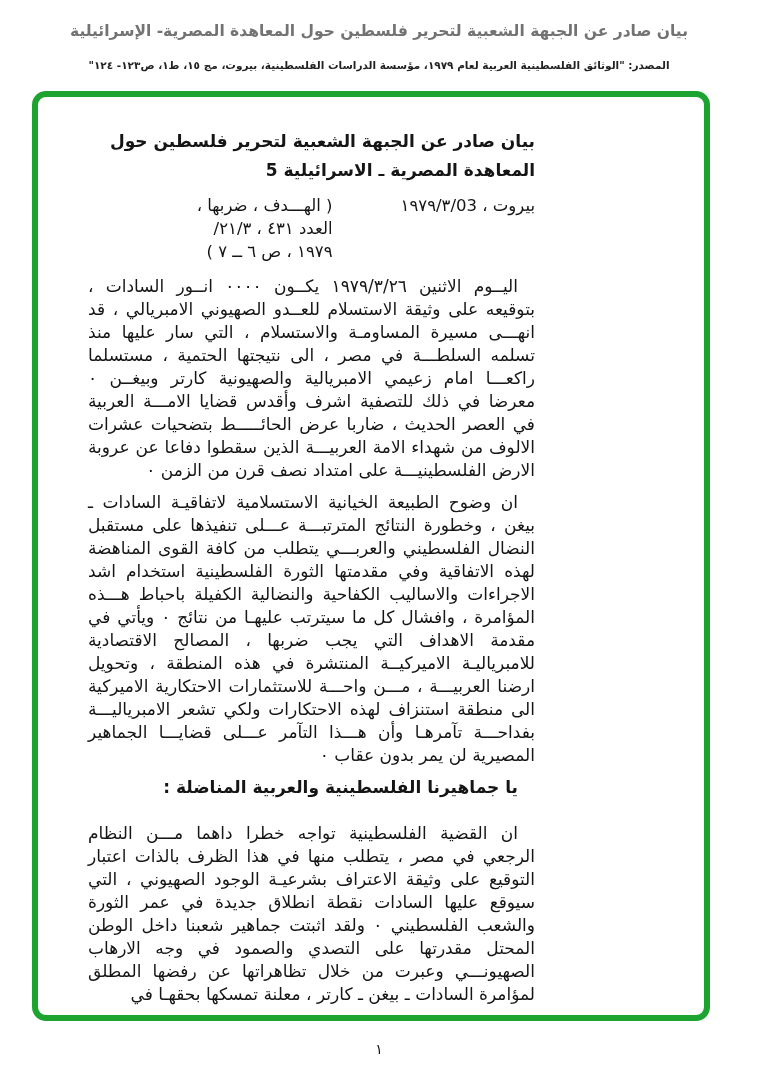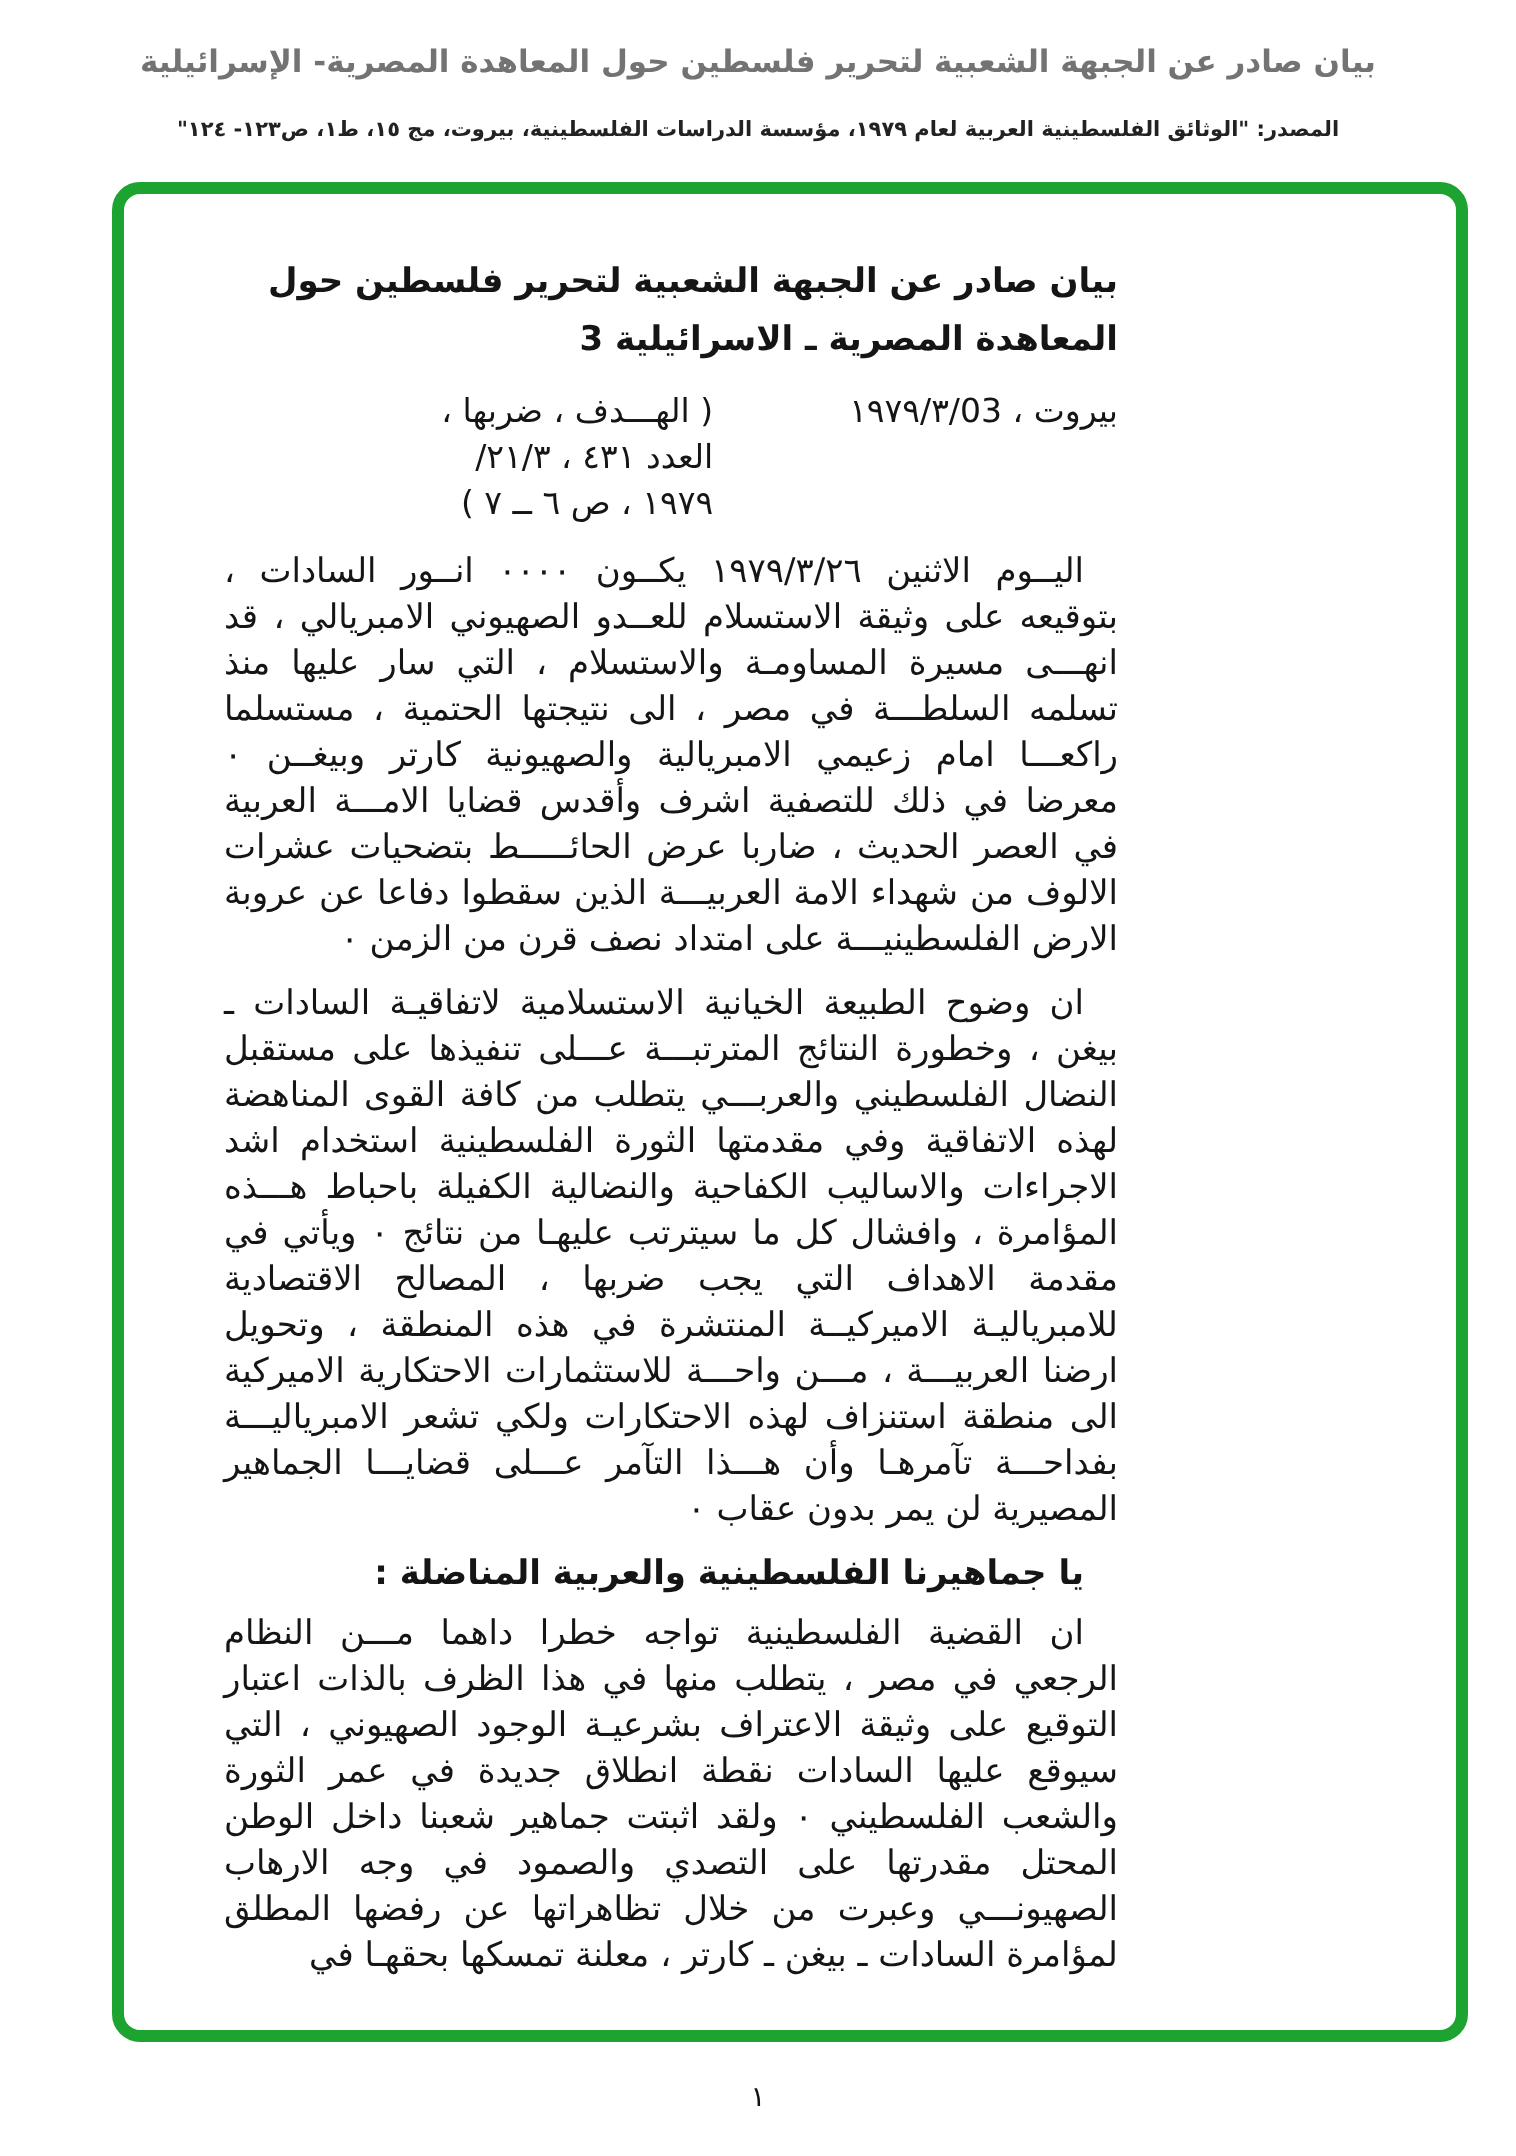--- a/index.html
+++ b/index.html
@@ -23,21 +23,21 @@
     position: absolute; top: 59px; left: 0; right: 0;
     text-align: center; direction: rtl;
     font-size: 10.5px; font-weight: bold;
     color: #222;
     letter-spacing: 0;
   }
 
   
   .doc-frame {
     position: absolute;
-    left: 56px; top: 91px;
+    left: 32px; top: 91px;
     width: 678px; height: 930px;
     box-sizing: border-box;
     border: 6px solid #1da32f;
     border-radius: 14px;
     background: #ffffff;
   }
 
   
   .content {
     position: absolute;
@@ -74,21 +74,21 @@
   .dateline .cite div { white-space: nowrap; }
 
   .content p {
     margin: 0 0 9px 0;
     text-indent: 17px;
   }
   .section-heading {
     font-weight: bold;
     text-align: right;
     text-indent: 17px;
-    margin: 2px 0 7px 0;
+    margin: 2px 0 23px 0;
   }
 
   .page-number {
     position: absolute;
     top: 1041px; left: 0; right: 0;
     text-align: center;
     font-size: 14px;
     color: #111;
   }
 </style>
@@ -97,21 +97,21 @@
 
 <div class="header-title">بيان صادر عن الجبهة الشعبية لتحرير فلسطين حول المعاهدة المصرية- الإسرائيلية</div>
 
 <div class="source-line">المصدر: "الوثائق الفلسطينية العربية لعام ١٩٧٩، مؤسسة الدراسات الفلسطينية، بيروت، مج ١٥، ط١، ص١٢٣- ١٢٤"</div>
 
 <div class="doc-frame">
   <div class="content">
 
     <div class="doc-title">
       <div>بيان صادر عن الجبهة الشعبية لتحرير فلسطين حول</div>
-      <div>المعاهدة المصرية ـ الاسرائيلية 3</div>
+      <div>المعاهدة المصرية ـ الاسرائيلية 5</div>
     </div>
 
     <div class="dateline">
       <span class="date">بيروت ، ١٩٧٩/٣/03</span>
       <span class="cite">
         <div>( الهـــدف ، ضربها ،</div>
         <div>العدد ٤٣١ ، ٢١/٣/</div>
         <div>١٩٧٩ ، ص ٦ ــ ٧ )</div>
       </span>
     </div>

